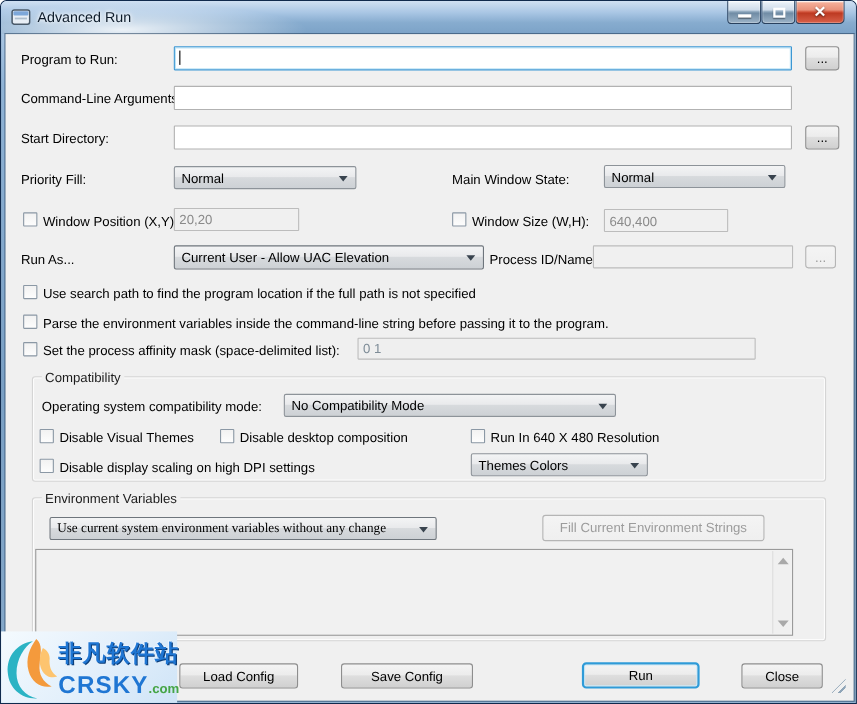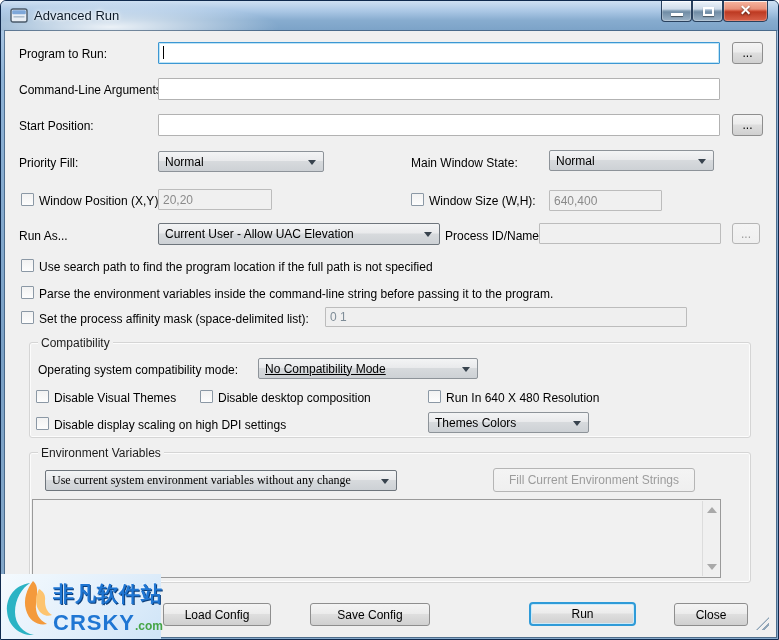--- a/index.html
+++ b/index.html
@@ -108,21 +108,21 @@
     <span class="abs lbl" style="left:14px; top:16px;">Program to Run:</span>
     <input class="abs tb focus" style="left: 153px; top: 11px; width: 562px; height: 22px;" value="">
     <div class="abs caret" style="left:158px; top:15px;"></div>
     <div class="abs btn" style="left:727px; top:11px; width:31px; height:22px;">
         <span>...</span>
       </div>
 
     <span class="abs lbl" style="left:14px; top:52px;">Command-Line Arguments:</span>
     <input class="abs tb" style="left: 153px; top: 47px; width: 562px; height: 22px;" value="">
 
-    <span class="abs lbl" style="left:14px; top:88px;">Start Position:</span>
+    <span class="abs lbl" style="left:14px; top:88px;">Start Directory:</span>
     <input class="abs tb" style="left: 153px; top: 83px; width: 562px; height: 22px;" value="">
     <div class="abs btn" style="left:727px; top:83px; width:31px; height:22px;">
         <span>...</span>
       </div>
 
     <span class="abs lbl" style="left:14px; top:125px;">Priority Fill:</span>
     <div class="abs combo" style="left:153px; top:120px; width:166px; height:21px;">
       <span>Normal</span>
         <span class="arrow"></span>
     </div>
@@ -156,21 +156,21 @@
     <span class="abs chkbox" style="left:16px; top:255px;"></span>
     <span class="abs lbl" style="left:34px; top:256px;">Parse the environment variables inside the command-line string before passing it to the program.</span>
 
     <span class="abs chkbox" style="left:16px; top:280px;"></span>
     <span class="abs lbl" style="left:34px; top:281px;">Set the process affinity mask (space-delimited list):</span>
     <input class="abs tb dis" style="left: 320px; top: 276px; width: 362px; height: 20px; background: rgb(239, 239, 239); color: rgb(126, 140, 151);" value="0 1">
 
     <div class="abs group" style="left:24px; top:311px; width:722px; height:96px;"></div>
     <span class="abs group-legend" style="left:33px; top:305px;">Compatibility</span>
     <span class="abs lbl" style="left:33px; top:332px;">Operating system compatibility mode:</span>
-    <div class="abs combo" style="left:253px; top:327px; width:220px; height:21px;text-decoration:underline;">
+    <div class="abs combo" style="left:253px; top:327px; width:302px; height:21px;">
       <span>No Compatibility Mode</span>
         <span class="arrow"></span>
     </div>
     <span class="abs chkbox" style="left:31px; top:359px;"></span>
     <span class="abs lbl" style="left:49px; top:360px;">Disable Visual Themes</span>
     <span class="abs chkbox" style="left:195px; top:359px;"></span>
     <span class="abs lbl" style="left:213px; top:360px;">Disable desktop composition</span>
     <span class="abs chkbox" style="left:423px; top:359px;"></span>
     <span class="abs lbl" style="left:441px; top:360px;">Run In 640 X 480 Resolution</span>
     <span class="abs chkbox" style="left:31px; top:386px;"></span>

